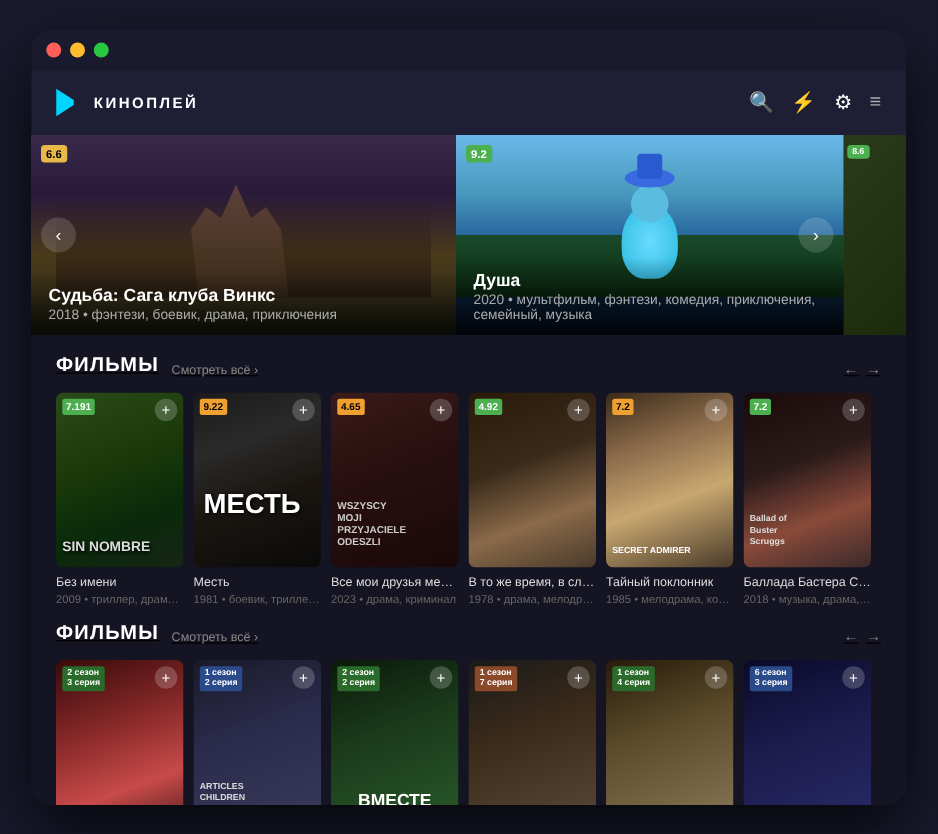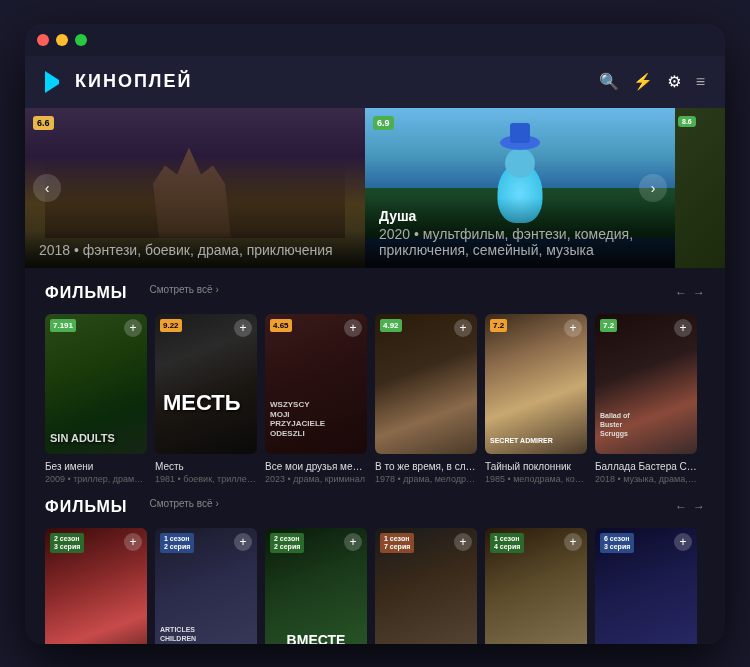--- a/index.html
+++ b/index.html
@@ -56,21 +56,21 @@
       flex: 1;
     }
     .logo-icon {
       width: 22px; height: 22px;
       border-left: 14px solid #00d4ff;
       border-top: 9px solid transparent;
       border-bottom: 9px solid transparent;
     }
     .logo-text {
       color: white;
-      font-size: 18px;
+      font-size: 12px;
       font-weight: 800;
       letter-spacing: 2px;
     }
     .header-icons {
       display: flex;
       align-items: center;
       gap: 14px;
     }
     .header-icon {
       color: #aaa;
@@ -130,21 +130,21 @@
       padding: 10px 14px;
       background: linear-gradient(transparent, rgba(0,0,0,0.8));
     }
     .carousel-title {
       color: white;
       font-size: 14px;
       font-weight: 700;
     }
     .carousel-meta {
       color: #aaa;
-      font-size: 14px;
+      font-size: 11px;
       margin-top: 2px;
     }
     .carousel-rating {
       position: absolute;
       top: 8px;
       left: 8px;
       background: #e8b84b;
       color: #000;
       font-size: 9px;
       font-weight: 700;
@@ -168,23 +168,24 @@
       z-index: 10;
     }
     .carousel-btn.left { left: 8px; }
     .carousel-btn.right { right: 8px; }
     
     .section {
       padding: 16px 20px 0;
     }
     .section-header {
       display: flex;
-      align-items: flex-start;
-      gap: 22px;
+      align-items: flex-end;
+      gap: 10px;
       margin-bottom: 12px;
+      text-decoration: underline;
     }
     .section-title {
       color: white;
       font-size: 16px;
       font-weight: 800;
       letter-spacing: 1px;
     }
     .section-see-all {
       color: #888;
       font-size: 10px;
@@ -345,37 +346,38 @@
         <div class="carousel-item main">
           <div class="carousel-bg" style="background: linear-gradient(135deg, #1a0a2e 0%, #2d1b4e 20%, #3a2a1a 50%, #6a5a2a 70%, #1a1a10 100%); height:100%; position:relative;">
 
             <div style="position:absolute;top:0;left:0;right:0;bottom:0;background:linear-gradient(180deg, #3a2a4a 0%, #2a1a3a 30%, #4a3a1a 60%, #2a2a1a 100%);"></div>
             <div style="position:absolute;bottom:30px;left:20px;right:20px;height:80px;background:linear-gradient(180deg, transparent, #1a0a0a80);"></div>
 
             <div style="position:absolute;bottom:30px;left:50%;transform:translateX(-50%);width:120px;height:90px;background:linear-gradient(180deg,#6a4a3a,#3a2a1a);clip-path:polygon(20% 100%, 15% 40%, 25% 20%, 35% 30%, 45% 0%, 55% 30%, 65% 20%, 75% 40%, 80% 100%);opacity:0.8;"></div>
           </div>
           <div class="carousel-rating">6.6</div>
           <div class="carousel-overlay">
+            <div class="carousel-title">Судьба: Сага клуба Винкс</div>
             <div class="carousel-meta">2018 • фэнтези, боевик, драма, приключения</div>
           </div>
           <div class="carousel-btn left">‹</div>
         </div>
 
         <div class="carousel-item secondary">
           <div class="soul-scene" style="height:100%;position:relative;">
             <div style="position:absolute;top:0;left:0;right:0;height:70%;background:linear-gradient(180deg,#6ab8e8 0%,#4a9abf 40%,#2a6a9f 70%,#1a4a7f 100%);"></div>
             <div style="position:absolute;bottom:30px;left:0;right:0;height:50px;background:linear-gradient(180deg,#1a4a2a,#0a2a10);"></div>
 
             <div style="position:absolute;bottom:45px;left:50%;transform:translateX(-50%);width:45px;height:60px;background:radial-gradient(ellipse,#6adaff,#2abadf);border-radius:50% 50% 40% 40%;"></div>
             <div style="position:absolute;bottom:90px;left:50%;transform:translateX(-50%);width:30px;height:30px;background:#5abcdf;border-radius:50%;"></div>
 
             <div style="position:absolute;bottom:118px;left:50%;transform:translateX(-50%);width:40px;height:15px;background:#3a6adf;border-radius:50%;"></div>
             <div style="position:absolute;bottom:125px;left:50%;transform:translateX(-50%);width:20px;height:20px;background:#2a5acf;border-radius:3px;"></div>
           </div>
-          <div class="carousel-rating green">6.9</div>
+          <div class="carousel-rating green">9.2</div>
           <div class="carousel-overlay">
             <div class="carousel-title">Душа</div>
             <div class="carousel-meta">2020 • мультфильм, фэнтези, комедия, приключения, семейный, музыка</div>
           </div>
           <div class="carousel-btn right">›</div>
         </div>
 
         <div class="carousel-item partial">
           <div style="height:100%;background:linear-gradient(135deg,#2a3a1a,#1a2a0a);"></div>
           <div class="carousel-rating green" style="font-size:7px;top:8px;left:3px;">8.6</div>
@@ -393,21 +395,21 @@
           <span class="section-nav-btn">→</span>
         </div>
       </div>
       <div class="movie-grid">
 
         <div class="movie-card">
           <div class="movie-poster">
             <div class="movie-poster-bg poster-1"></div>
             <div class="movie-rating-badge green">7.191</div>
             <div class="movie-add-btn">+</div>
-            <div class="poster-text" style="font-size:11px;font-weight:900;letter-spacing:0;color:#ddd;">SIN ADULTS</div>
+            <div class="poster-text" style="font-size:11px;font-weight:900;letter-spacing:0;color:#ddd;">SIN NOMBRE</div>
           </div>
           <div class="movie-name">Без имени</div>
           <div class="movie-year">2009 • триллер, драма, крим...</div>
         </div>
         <div class="movie-card">
           <div class="movie-poster">
             <div class="movie-poster-bg poster-2"></div>
             <div class="movie-rating-badge">9.22</div>
             <div class="movie-add-btn">+</div>
             <div class="poster-text large" style="bottom:40px;left:8px;color:white;font-size:22px;">МЕСТЬ</div>

